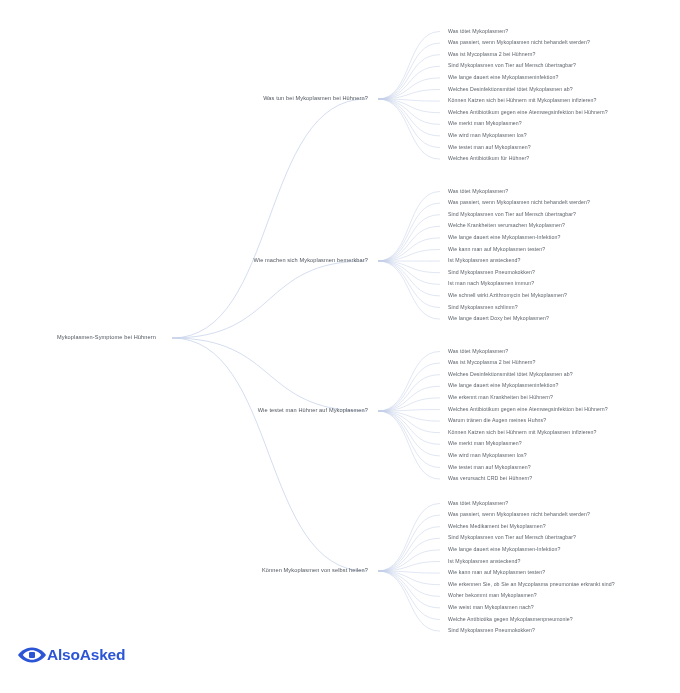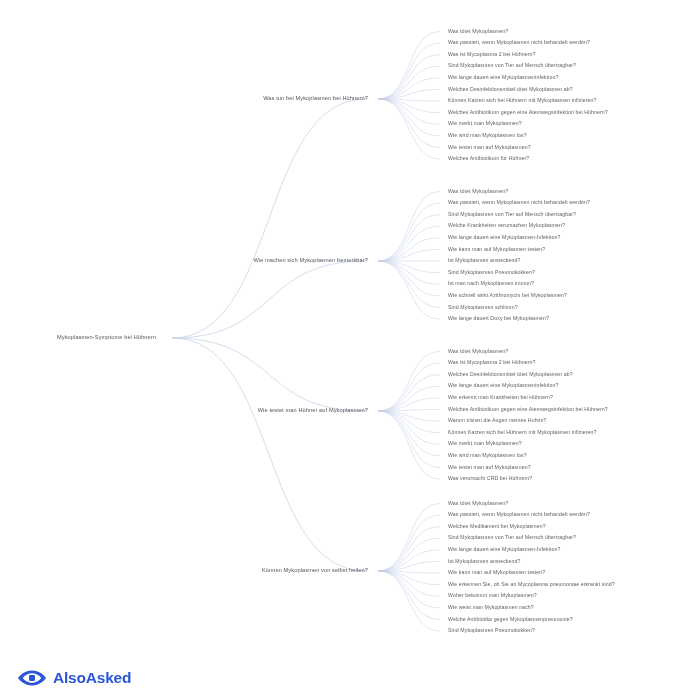--- a/index.html
+++ b/index.html
@@ -57,24 +57,23 @@
     font-size: 5.2px;
     color: #5d636a;
     letter-spacing: 0.1px;
     transform: translateY(-50%);
   }
 
   
   #logo {
     position: absolute;
     left: 17px;
-    bottom: 6px;
+    bottom: 29px;
     display: flex;
     align-items: center;
-    gap: 6px;
   }
   #logo .mark {
     width: 30px;
     height: 18px;
     display: block;
   }
   #logo .wordmark {
     font-size: 15.5px;
     font-weight: bold;
     color: #2b55d6;

